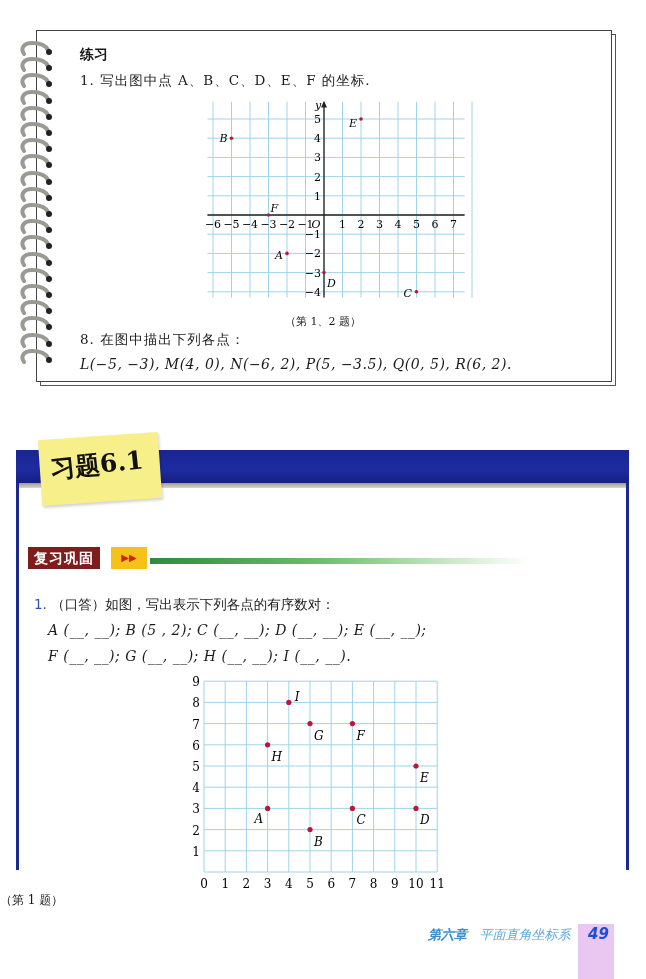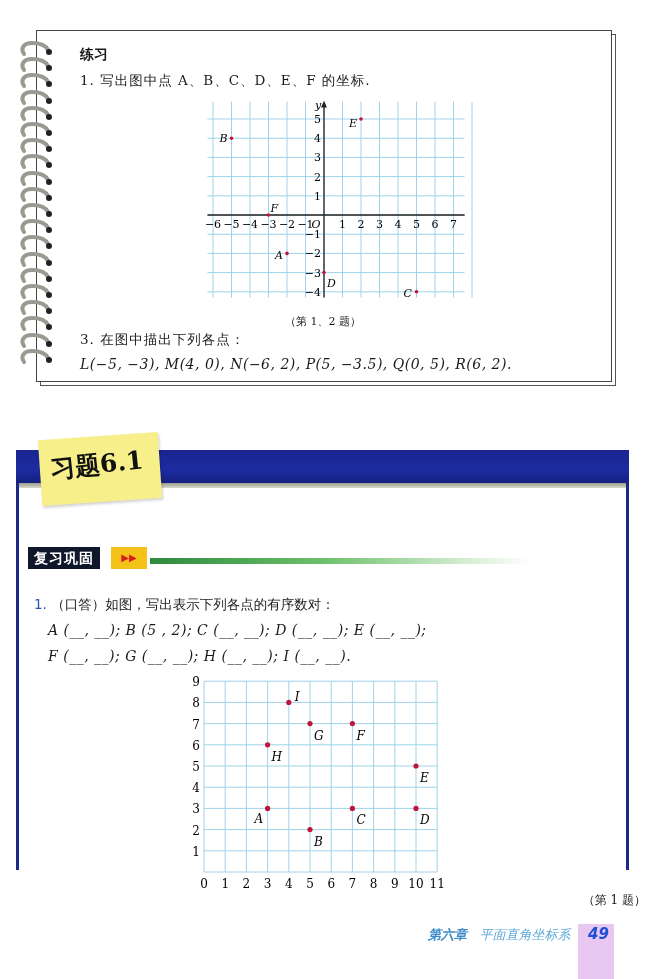--- a/index.html
+++ b/index.html
@@ -48,36 +48,36 @@
     position:absolute; left:40px; top:436px; width:120px; height:66px;
     background:#f7f08a; transform:rotate(-4deg);
     box-shadow:1px 2px 3px rgba(0,0,0,0.18);
   }
   .sticky-text {
     position:absolute; left:50px; top:448px; font-size:25px; font-weight:bold;
     transform:rotate(-6deg); font-family:"DejaVu Serif", serif; color:#111;
   }
   .review-tag {
     position:absolute; left:28px; top:547px; height:22px; padding:0 6px;
-    background:#0f172a; color:#fff; font-family:"DejaVu Sans", sans-serif;
+    background:#7f1d1d; color:#fff; font-family:"DejaVu Sans", sans-serif;
     font-size:14px; font-weight:bold; line-height:22px; letter-spacing:1px;
   }
   .review-arrow {
     position:absolute; left:111px; top:547px; width:36px; height:22px;
     background:#f5c21a; color:#d4201c; font-size:10px; line-height:22px; text-align:center;
     font-family:"DejaVu Sans", sans-serif;
   }
   .review-bar {
     position:absolute; left:150px; top:558px; width:380px; height:6px;
     background:linear-gradient(90deg,#2e8a3e 0%,#6cbf6a 45%,#d9f0d6 85%,#ffffff 100%);
   }
   .ex-q1 { position:absolute; left:34px; top:596px; font-size:13.5px; font-family:"DejaVu Sans", sans-serif; }
   .ex-q1 .num { color:#2a55b0; }
   .ex-row { position:absolute; left:48px; font-size:14px; letter-spacing:0.5px; }
-  .ex-cap { position:absolute; left:0; width:646px; top:892px; text-align:right; font-size:12px; }
+  .ex-cap { position:absolute; left:0; width:646px; top:892px; text-align:left; font-size:12px; }
 
   
   .footer-text {
     position:absolute; left:428px; top:926px; font-size:13px; color:#5fa7d8;
     font-family:"DejaVu Sans", sans-serif; font-style:italic;
   }
   .footer-text .chap { font-weight:bold; color:#3d8cc9; }
   .page-num-box {
     position:absolute; left:578px; top:924px; width:36px; height:55px;
     background:#e8c8f0;
@@ -241,21 +241,21 @@
     <text x="198.5" y="200.8" font-size="11" font-style="italic">C</text>
     <circle cx="119" cy="176.6" r="1.8" fill="#c0143c"></circle>
     <text x="122" y="190.6" font-size="11" font-style="italic">D</text>
     <circle cx="156" cy="23" r="1.8" fill="#c0143c"></circle>
     <text x="144" y="31" font-size="11" font-style="italic">E</text>
     <circle cx="63.5" cy="119" r="1.8" fill="#c0143c"></circle>
     <text x="65.5" y="116" font-size="11" font-style="italic">F</text>
   </svg>
 
 <div class="nb-cap">（第 1、2 题）</div>
-<div class="nb-q2">3. 在图中描出下列各点：</div>
+<div class="nb-q2">8. 在图中描出下列各点：</div>
 <div class="nb-q2pts it">L(−5, −3), M(4, 0), N(−6, 2), P(5, −3.5), Q(0, 5), R(6, 2).</div>
 
 <div class="ex-frame"></div>
 <div class="ex-banner"></div>
 <div class="ex-banner-shadow"></div>
 <div class="sticky"></div>
 <div class="sticky-text">习题6.1</div>
 
 <div class="review-tag">复习巩固</div>
 <div class="review-arrow">▶▶</div>

